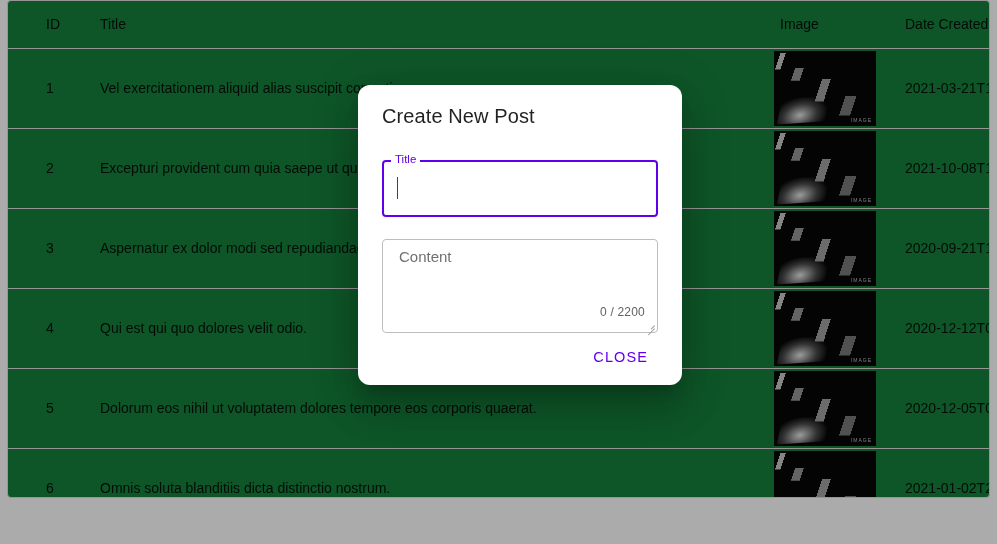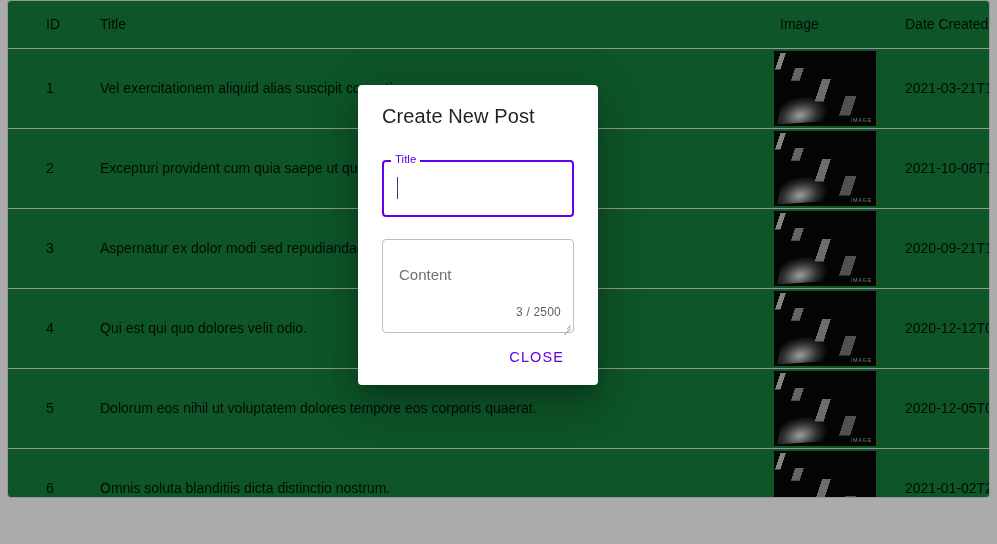--- a/index.html
+++ b/index.html
@@ -143,23 +143,23 @@
     position: absolute;
     inset: 0;
     background: rgba(0,0,0,0.33);
   }
 
   
   .modal {
     position: absolute;
     left: 358px;
     top: 85px;
-    width: 240px;
+    width: 324px;
     background: #ffffff;
-    border-radius: 4px;
+    border-radius: 12px;
     box-shadow: 0 11px 15px -7px rgba(0,0,0,.2),
                 0 24px 38px 3px rgba(0,0,0,.14),
                 0 9px 46px 8px rgba(0,0,0,.12);
     display: flex;
     flex-direction: column;
   }
 
   .modal-title {
     font-size: 20px;
     font-weight: 400;
@@ -222,21 +222,21 @@
     position: relative;
     margin-top: 22px;
     height: 94px;
     border: 1px solid #bdbdbd;
     border-radius: 4px;
     background: #ffffff;
   }
   .content-box .ph {
     position: absolute;
     left: 16px;
-    top: 26px;
+    top: 8px;
     font-size: 15px;
     color: #707070;
     pointer-events: none;
   }
   .content-box textarea {
     position: absolute;
     inset: 0;
     border: none;
     outline: none;
     resize: none;
@@ -421,21 +421,21 @@
       <div class="mui-field">
         <span class="outline"></span>
         <span class="notch">Title</span>
         <input type="text" placeholder="" style="">
         <span class="caret"></span>
       </div>
 
       <div class="content-box">
         <span class="ph">Content</span>
         <textarea style=""></textarea>
-        <span class="counter">3 / 2500</span>
+        <span class="counter">0 / 2200</span>
         <span class="grip"></span>
       </div>
 
     </div>
 
     <div class="modal-actions">
       <button class="txt-btn">CLOSE</button>
     </div>
   </div>
 

